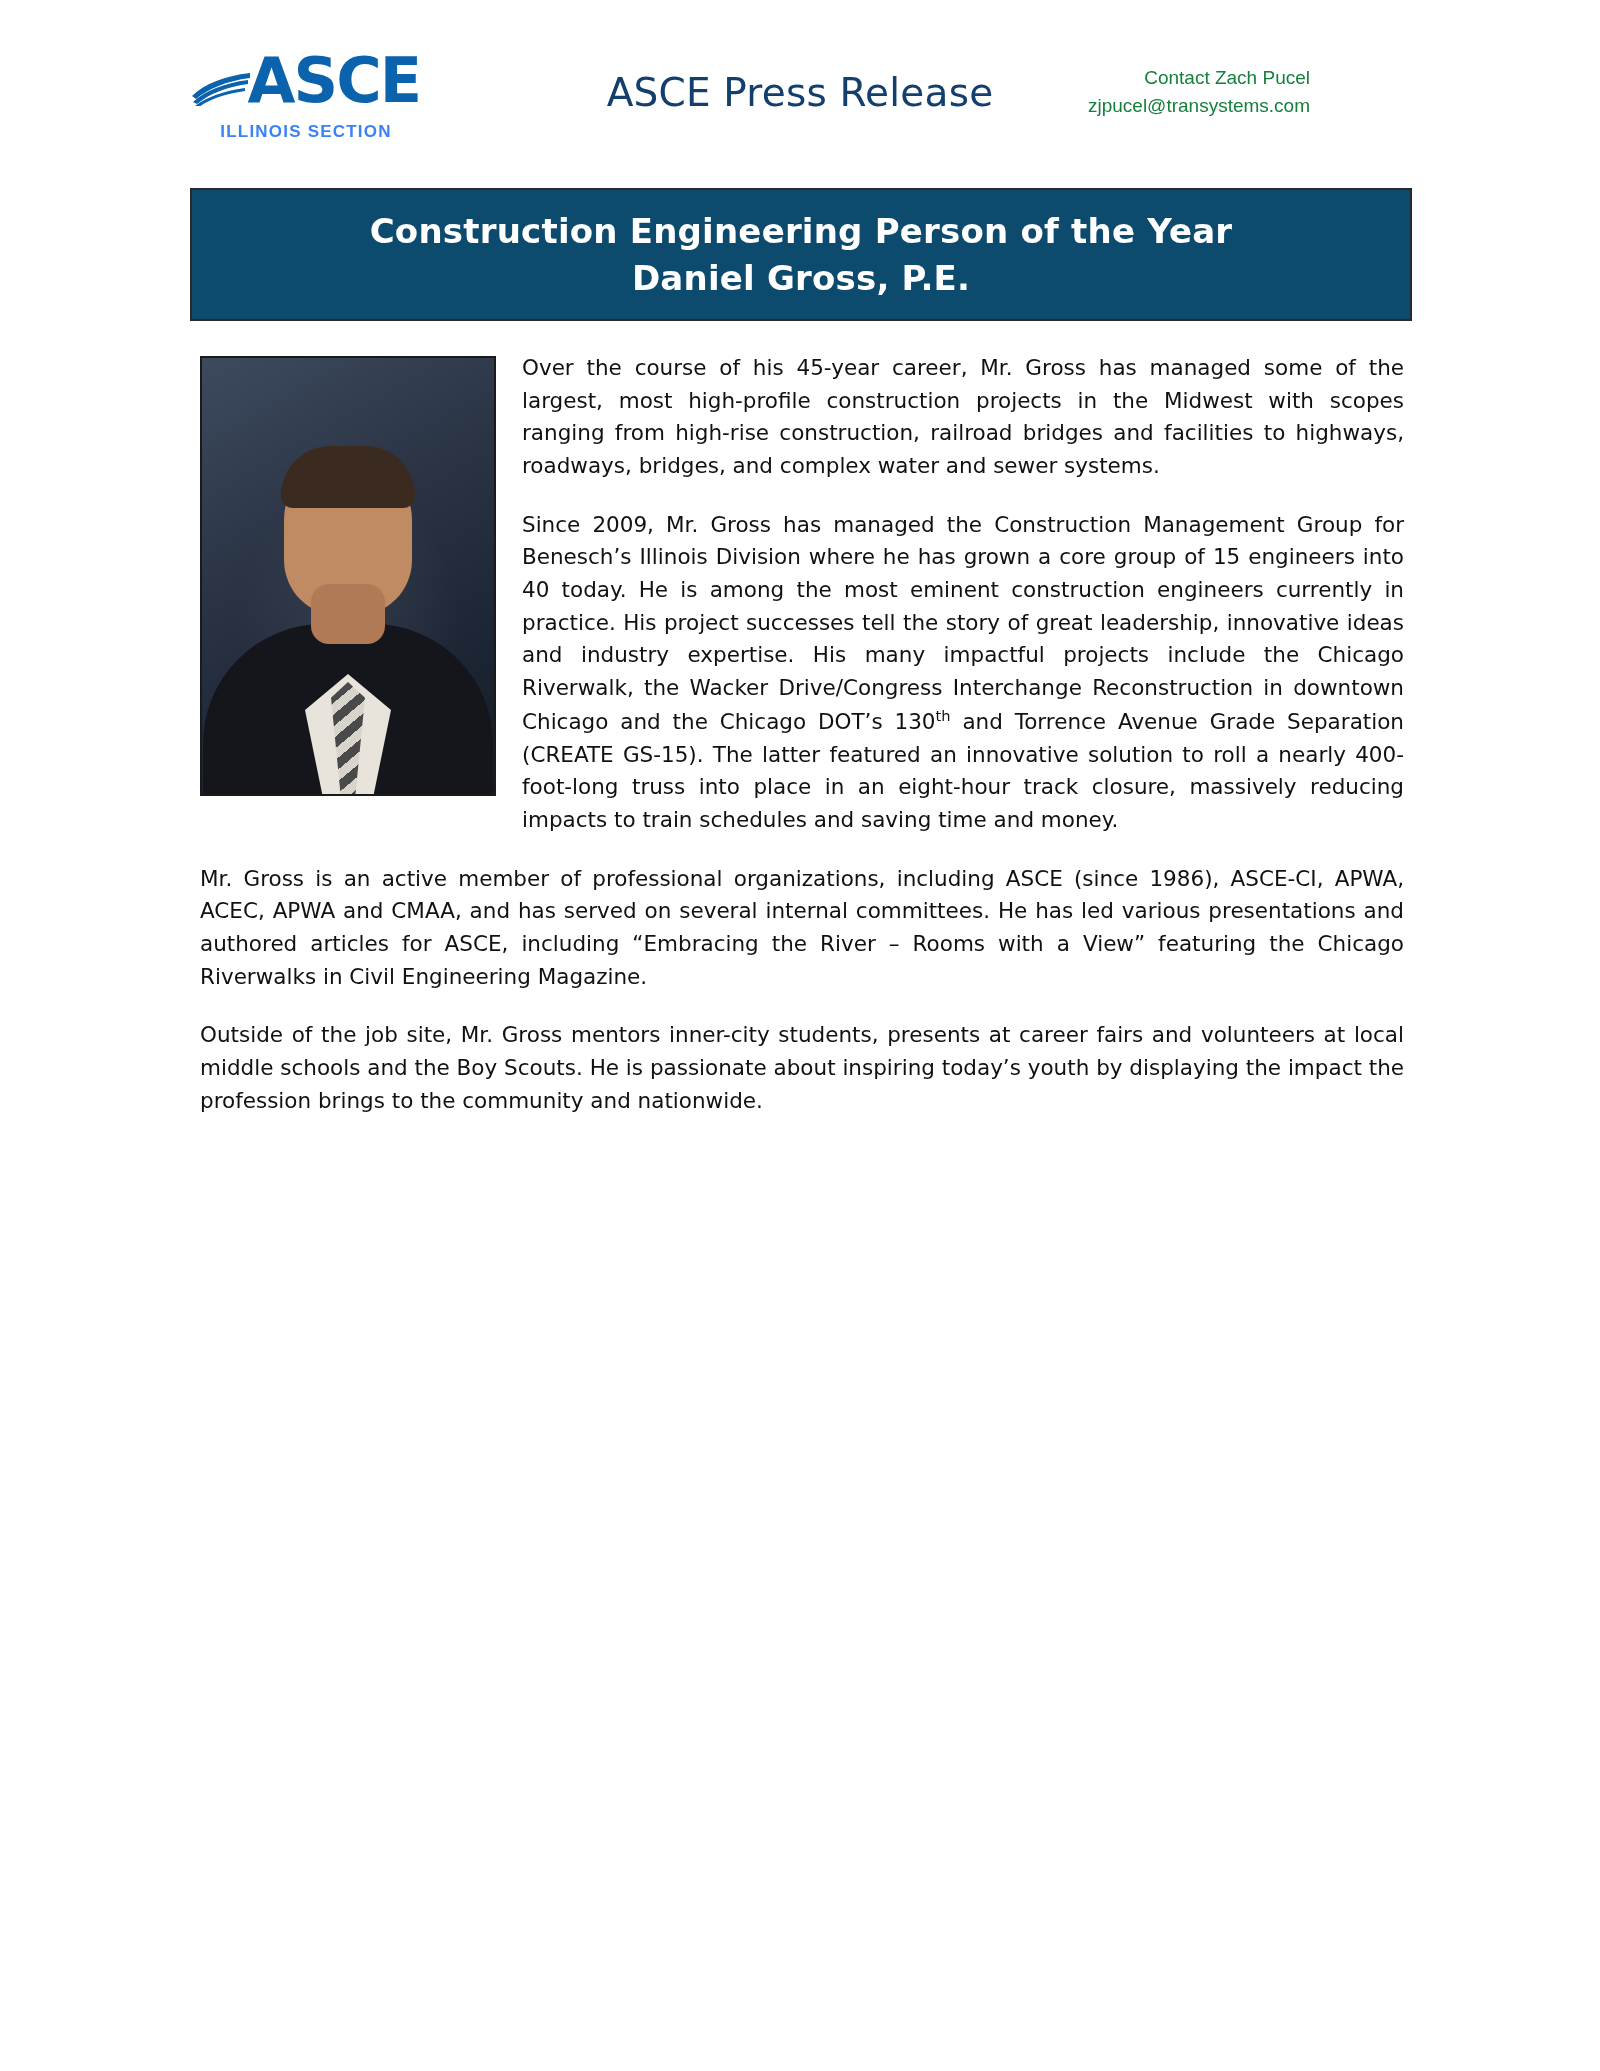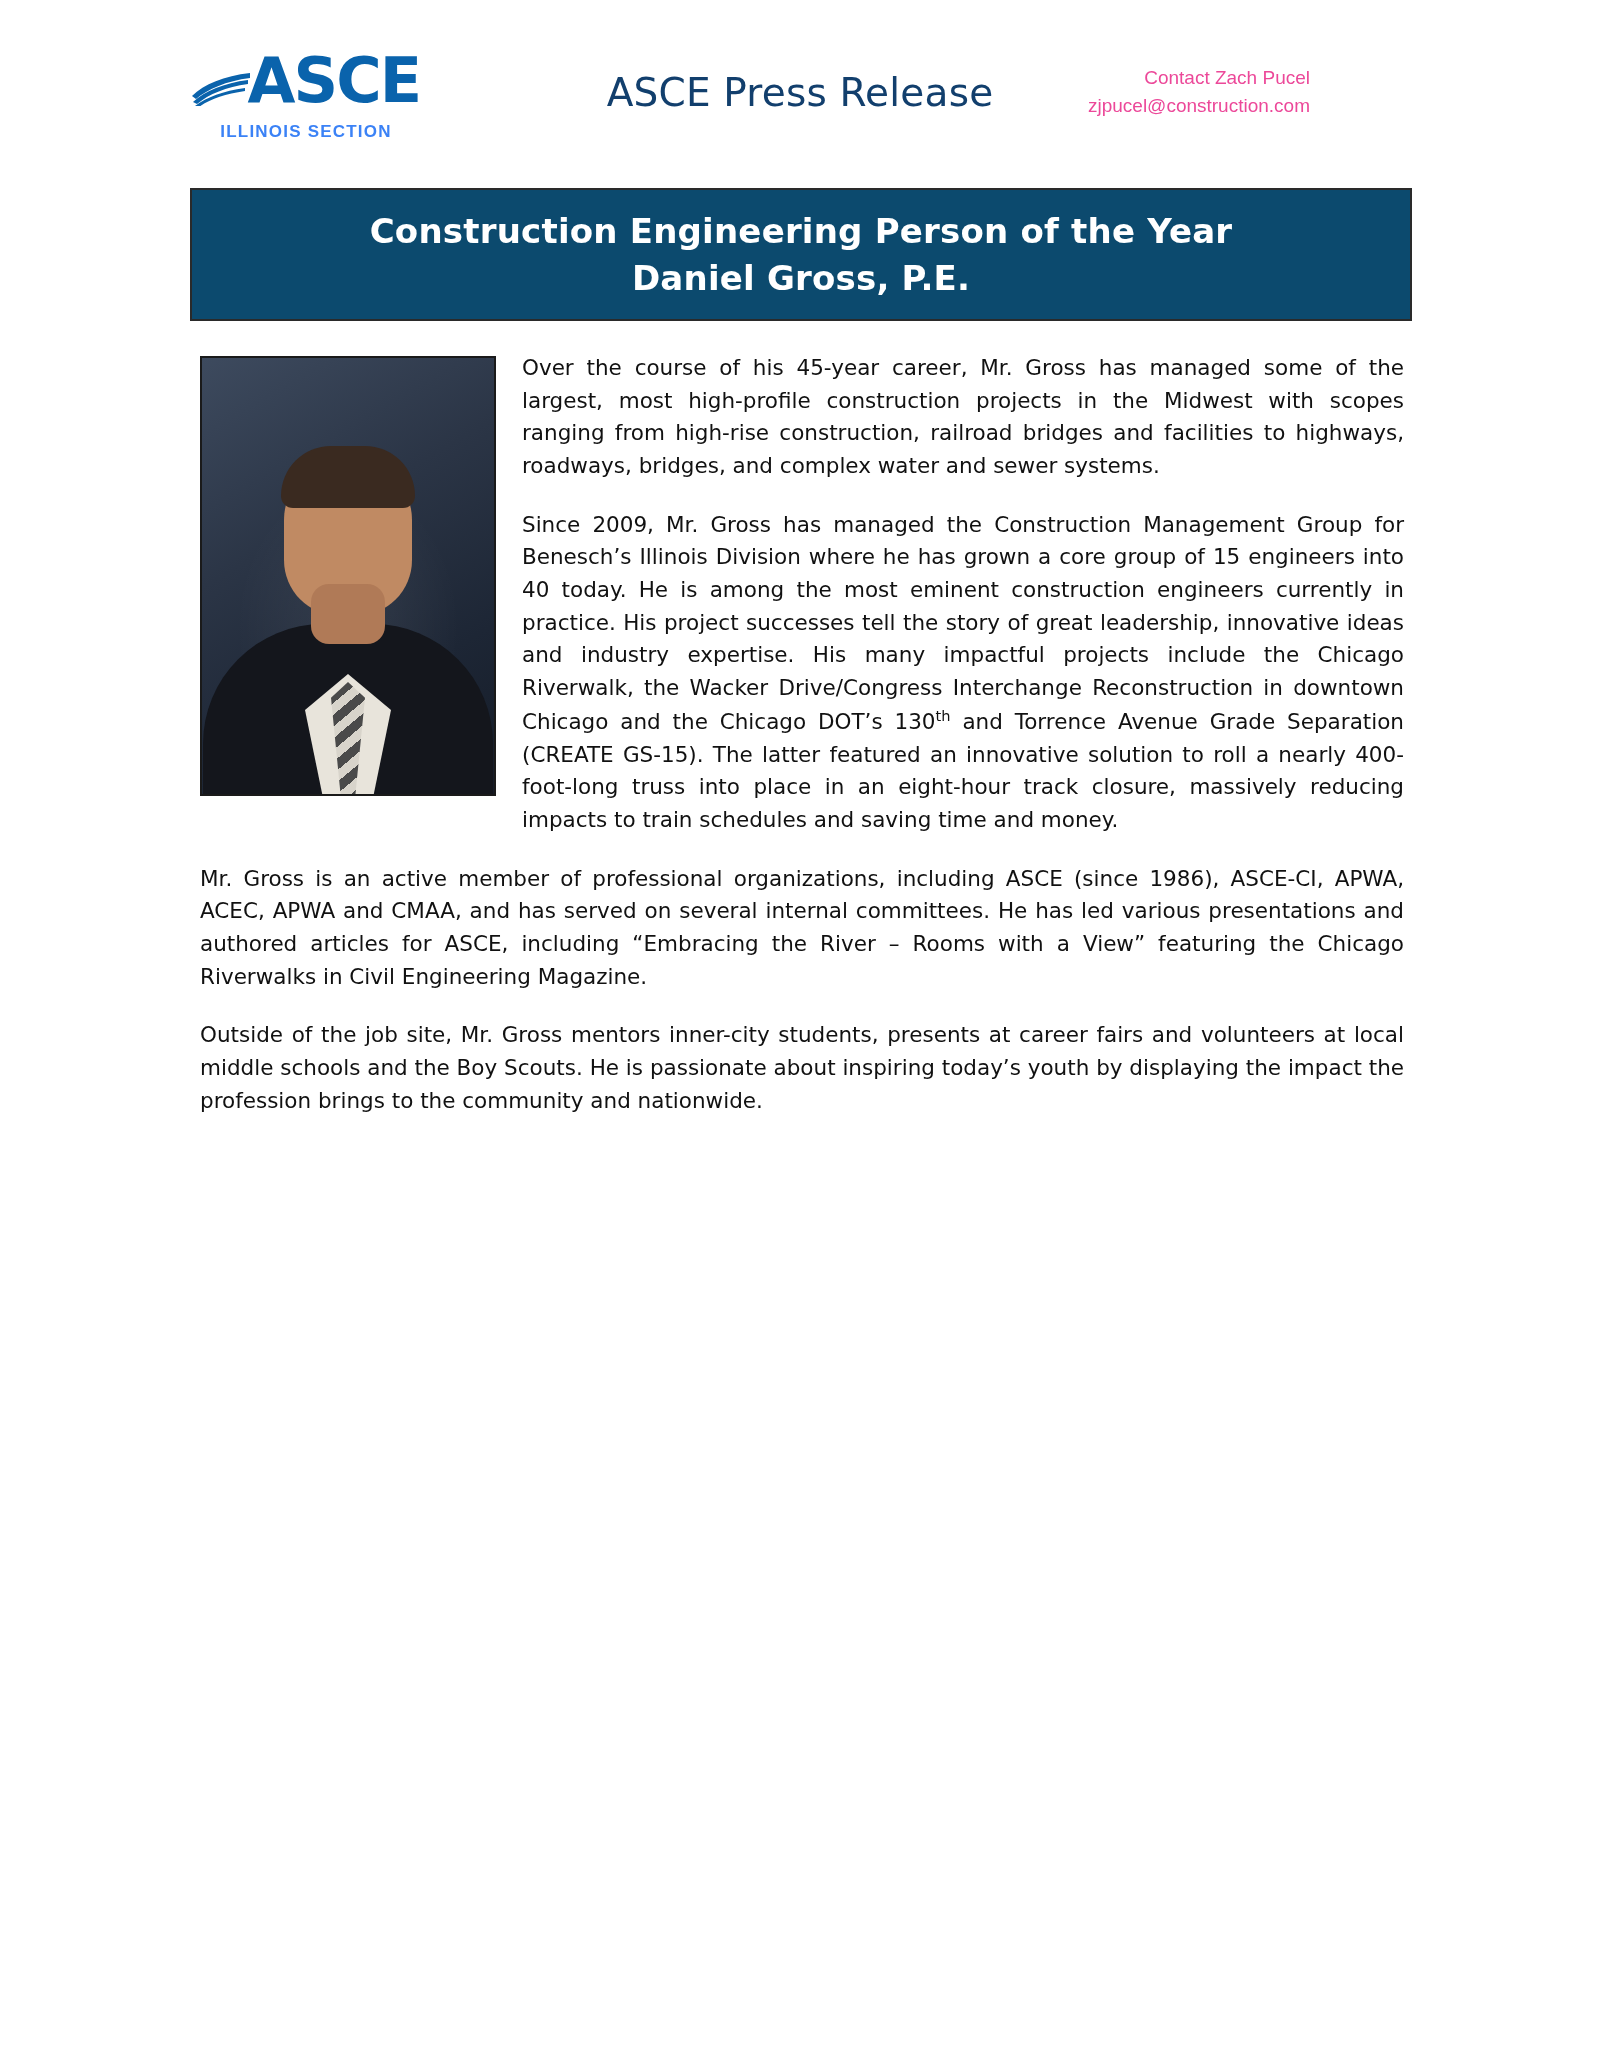--- a/index.html
+++ b/index.html
@@ -88,21 +88,21 @@
     margin-top: 12px;
   }
   .contact-block {
     position: absolute;
     right: 98px;
     top: 34px;
     width: 300px;
     text-align: right;
     font-family: "Liberation Sans", sans-serif;
     font-size: 19px;
-    color: #ec4899;
+    color: #15803d;
     line-height: 1.45;
   }
 
   
   .banner {
     position: absolute;
     left: 190px;
     top: 188px;
     width: 1222px;
     height: 133px;
@@ -233,21 +233,21 @@
       </div>
       <div class="logo-sub">ILLINOIS SECTION</div>
     </div>
 
     <div class="title-block">
       <div class="press-title">ASCE Press Release</div>
     </div>
 
     <div class="contact-block">
       <div>Contact Zach Pucel</div>
-      <div>zjpucel@construction.com</div>
+      <div>zjpucel@transystems.com</div>
     </div>
   </div>
 
   <div class="banner">
     <div class="banner-line1">Construction Engineering Person of the Year</div>
     <div class="banner-line2">Daniel Gross, P.E.</div>
   </div>
 
   <div class="content">
 

